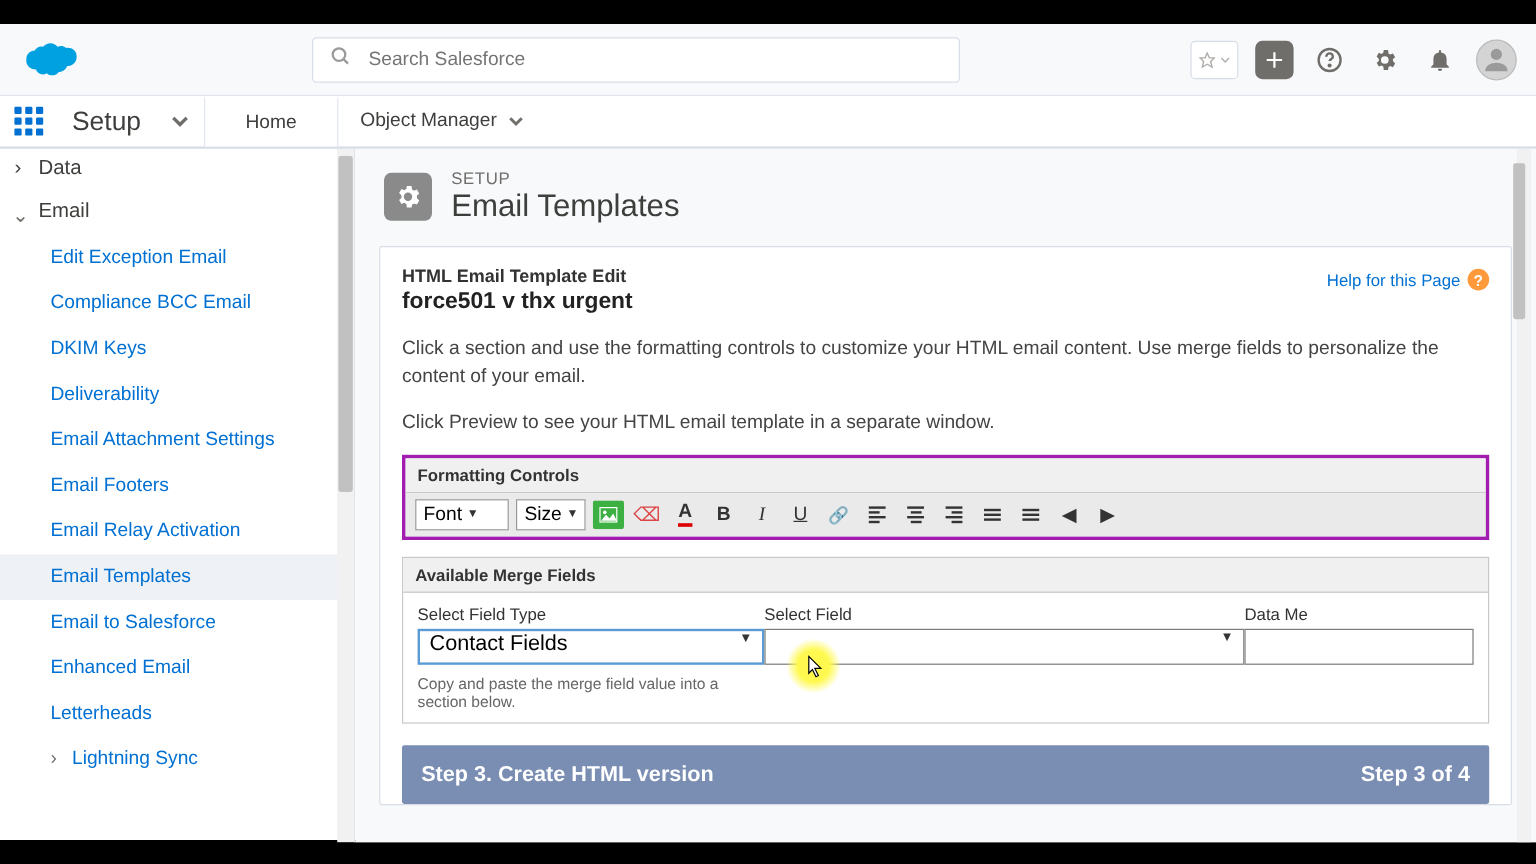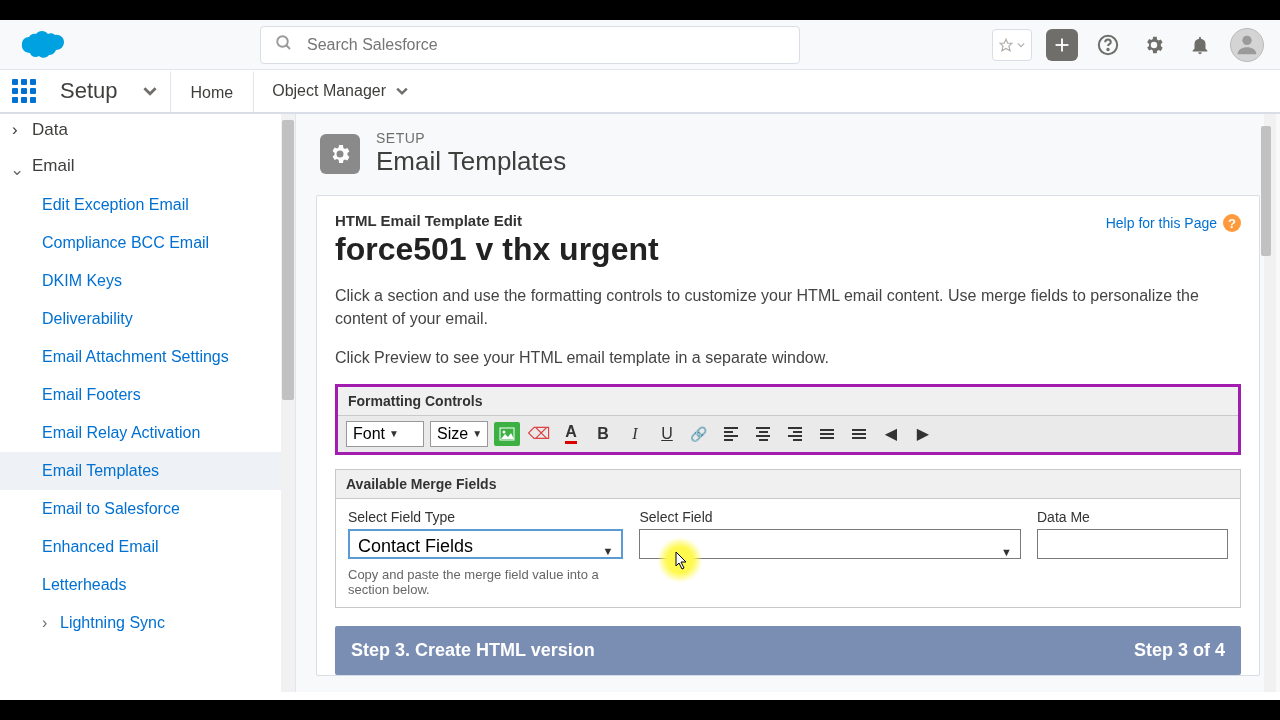--- a/index.html
+++ b/index.html
@@ -1,35 +1,35 @@
 <!DOCTYPE html>
 <html><head>
 <meta charset="utf-8">
 <style>
 * { margin: 0; padding: 0; box-sizing: border-box; font-family: -apple-system, BlinkMacSystemFont, "Segoe UI", Arial, sans-serif; }
 body { background: #000; width: 1280px; height: 720px; overflow: hidden; }
 .app { position: absolute; top: 20px; left: 0; width: 1280px; height: 680px; background: #fff; }
-.topbar { height: 50px; background: #f7f9fb; border-bottom: 1px solid #e0e5ee; display: flex; align-items: center; padding: 0 16px; gap: 16px; }
+.topbar { height: 60px; background: #f7f9fb; border-bottom: 1px solid #e0e5ee; display: flex; align-items: center; padding: 0 16px; gap: 16px; }
 .logo { width: 48px; height: 34px; }
 .search-wrap { margin-left: 180px; display: flex; align-items: center; background: #fff; border: 1px solid #d8dde6; border-radius: 4px; height: 38px; width: 540px; padding: 0 14px; }
 .search-icon { color: #9a9a9a; margin-right: 14px; }
 .search-input { border: none; outline: none; font-size: 16px; color: #666; width: 100%; background: transparent; }
 .top-right { margin-left: auto; display: flex; align-items: center; gap: 14px; }
 .fav-box { width: 40px; height: 32px; border: 1px solid #d8dde6; border-radius: 4px; display: flex; align-items: center; justify-content: space-around; padding: 0 4px; background: #fff; }
 .icon-btn { width: 32px; height: 32px; display: flex; align-items: center; justify-content: center; color: #706e6b; cursor: pointer; }
 .icon-btn svg { width: 22px; height: 22px; }
 .plus-btn { background: #706e6b; border-radius: 6px; color: #fff; }
 .avatar { width: 34px; height: 34px; border-radius: 50%; background: #d4d4d4; border: 1px solid #bbb; display:flex; align-items:center; justify-content:center; }
 .navbar { height: 44px; background: #fff; border-bottom: 2px solid #d8dde6; display: flex; align-items: stretch; }
 .app-menu { width: 48px; display: flex; align-items: center; justify-content: center; cursor: pointer; }
 .grid9 { display: grid; grid-template-columns: repeat(3, 6px); grid-template-rows: repeat(3, 6px); gap: 3px; }
 .grid9 div { background: #0070d2; border-radius: 1px; }
 .nav-title { font-size: 22px; color: #3e3e3c; display: flex; align-items: center; padding: 0 12px; }
 .nav-chevron { width: 40px; display: flex; align-items: center; justify-content: center; color: #706e6b; cursor:pointer; }
-.nav-tab { padding: 0 20px; display: flex; align-items: center; font-size: 16px; color: #3e3e3c; cursor: pointer; border-right: 1px solid #e0e5ee; border-left: 1px solid #e0e5ee; }
+.nav-tab { padding: 0 34px; display: flex; align-items: center; font-size: 16px; color: #3e3e3c; cursor: pointer; border-right: 1px solid #e0e5ee; border-left: 1px solid #e0e5ee; }
 .nav-tab.active { background: #fff; border-top: 3px solid transparent; }
 .nav-tab:first-of-type { background:#fff; }
 .nav-om { display: flex; align-items: center; gap: 10px; padding: 0 18px; cursor: pointer; }
 .body { display: flex; height: calc(100% - 102px); }
 .sidebar { width: 296px; overflow-y: auto; border-right: 1px solid #e0e5ee; position: relative; }
 .sidebar-scroll { position: absolute; right: 0; top: 0; width: 14px; height: 100%; background: #f1f1f1; }
 .sidebar-thumb { position: absolute; right: 1px; top: 6px; width: 12px; height: 280px; background: #c1c1c1; border-radius: 2px; }
 .tree { padding: 4px 0 20px 0; }
 .tree-item { padding: 10px 18px 10px 42px; font-size: 16px; color: #0070d2; cursor: pointer; position: relative; }
 .tree-item.selected { background: #eef1f6; }
@@ -40,40 +40,40 @@
 .main { flex: 1; background: #f7f9fb; padding: 16px 20px 0 20px; overflow: hidden; position: relative; }
 .main-scroll { position:absolute; right:4px; top:0; width:12px; height:100%; background:#f1f1f1; }
 .main-thumb { position:absolute; right:5px; top:12px; width:10px; height:130px; background:#c1c1c1; border-radius:2px; }
 .page-header { display: flex; align-items: center; gap: 16px; margin-bottom: 18px; padding-left:4px; }
 .ph-icon { width: 40px; height: 40px; background: #8a8a8a; border-radius: 6px; display: flex; align-items: center; justify-content: center; color: #fff; }
 .ph-text .crumb { font-size: 14px; color: #706e6b; letter-spacing: 0.5px; }
 .ph-text .title { font-size: 26px; color: #3e3e3c; font-weight: 400; }
 .panel { background: #fff; border: 1px solid #d8dde6; border-radius: 2px; padding: 16px 0 0 0; position: relative; }
 .panel-inner { padding: 0 18px; }
 .subhead { font-size: 15px; font-weight: bold; color: #333; }
-.tname { font-size: 32px; font-weight: bold; color: #222; margin-top: 2px; }
+.tname { font-size: 19px; font-weight: bold; color: #222; margin-top: 2px; }
 .help { position: absolute; right: 18px; top: 18px; font-size: 14px; color: #0070d2; display: flex; align-items: center; gap: 6px; cursor:pointer; }
 .help .q { width: 18px; height: 18px; background: #ff9a3c; border-radius: 50%; color: #fff; font-size: 13px; display: flex; align-items: center; justify-content: center; font-weight: bold; }
 .desc { font-size: 16px; color: #444; margin-top: 16px; line-height: 1.45; }
 .fc-bar { margin-top: 14px; border: 3px solid #a21caf; }
 .fc-head { background: #f0f0f0; padding: 6px 10px; font-size: 14px; font-weight: bold; color: #333; border-bottom: 1px solid #c9c9c9; }
 .fc-body { background: #eaeaea; padding: 5px 8px; display: flex; align-items: center; gap: 6px; }
 .fc-sel { background: #fff; border: 1px solid #999; height: 26px; font-size: 16px; padding: 0 6px; display:flex; align-items:center; gap:4px; }
 .fc-sel .tri { font-size:10px; color:#333; }
 .fc-btn { width: 26px; height: 24px; display: flex; align-items: center; justify-content: center; border: 1px solid transparent; cursor: pointer; font-size: 16px; color: #333; }
 .fc-btn.img { background: #3cb043; color:#fff; border-radius:2px; }
 .fc-btn.bold { font-weight: bold; }
 .fc-btn.italic { font-style: italic; font-family: Georgia, serif; }
 .fc-btn.under { text-decoration: underline; }
 .fc-btn.link { color:#6a6a6a; font-size:14px; }
 .merge-bar { margin-top: 14px; border: 1px solid #c9c9c9; }
-.merge-body { padding: 10px 12px; display: flex; gap: 16px; }
+.merge-body { padding: 10px 12px; display: flex; }
 .merge-col { display: flex; flex-direction: column; gap: 4px; }
 .merge-col label { font-size: 14px; color: #333; }
-.merge-sel { height: 30px; border: 1px solid #7a7a7a; font-size: 18px; padding: 0 8px; background: #fff; display:flex; align-items:flex-end; justify-content:space-between; }
+.merge-sel { height: 30px; border: 1px solid #7a7a7a; font-size: 18px; padding: 0 8px; background: #fff; display:flex; align-items:flex-start; justify-content:space-between; }
 .merge-sel .tri { font-size:11px; color:#333; }
 .hint { font-size: 13px; color: #666; margin-top: 4px; }
 .step-bar { margin-top: 18px; background: #7a8db3; color: #fff; padding: 14px 16px; display: flex; justify-content: space-between; font-size: 18px; font-weight: bold; border-radius: 2px; }
 .highlight { position: absolute; width: 46px; height: 46px; background: radial-gradient(circle, #fff94f 0%, #fff94f 40%, rgba(255,249,79,0) 70%); border-radius: 50%; pointer-events: none; }
 .cursor { position: absolute; width: 14px; height: 20px; }
 .align-lines { display:flex; flex-direction:column; gap:2px; }
 .align-lines span { display:block; height:2px; background:#333; }
 </style>
 </head>
 <body>

